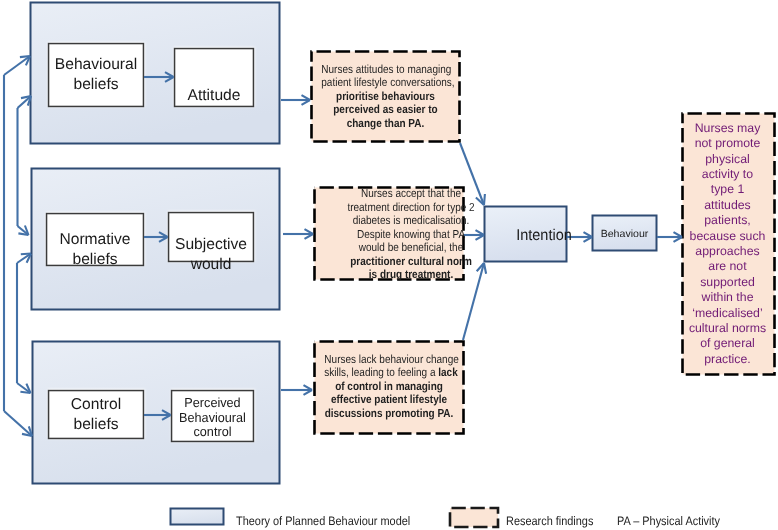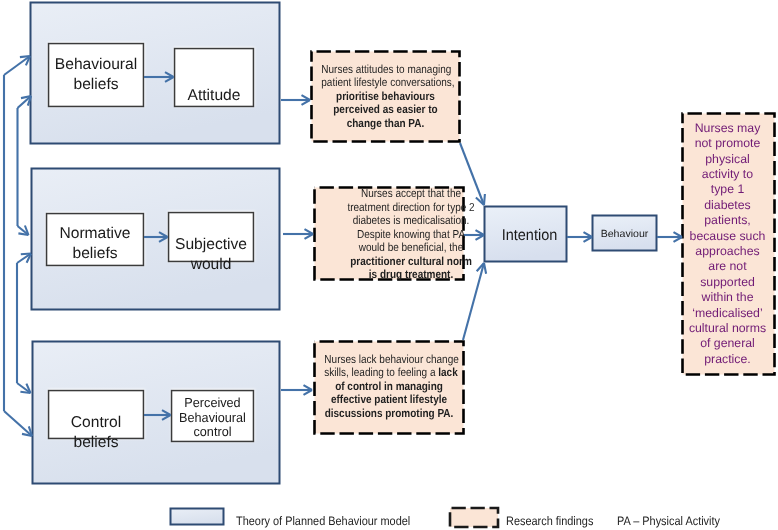--- a/index.html
+++ b/index.html
@@ -150,35 +150,35 @@
   <rect x="450" y="508" width="48" height="19" fill="#fbe5d6" stroke="#1a1a1a" stroke-width="2.6" stroke-dasharray="14.3 4.7" stroke-dashoffset="-1.5"></rect>
 </svg>
 
 <div class="lbl belief" style="left:48px;top:43px;width:96px;height:64px;">
       <span class="sq">Behavioural beliefs</span>
     </div>
 <div class="lbl construct" style="left:174px;top:48px;width:80px;height:59px;">
       <span class="sq">Attitude</span>
     </div>
 
-<div class="lbl belief" style="left:46px;top:215px;width:98px;height:58px;border-radius:11px;">
+<div class="lbl belief" style="left:46px;top:221px;width:98px;height:58px;border-radius:11px;">
       <span class="sq">Normative beliefs</span>
     </div>
 <div class="lbl construct" style="left:168px;top:212px;width:86px;height:50px;">
       <span class="sq">Subjective would</span>
     </div>
 
-<div class="lbl belief" style="left:48px;top:390px;width:96px;height:49px;margin-top:18px;">
+<div class="lbl belief" style="left:48px;top:390px;width:96px;height:49px;">
       <span class="sq">Control beliefs</span>
     </div>
 <div class="lbl pbc" style="left:171px;top:392px;width:83px;height:52px;text-align:center;">
       <span class="sq">Perceived Behavioural control</span>
     </div>
 
-<div class="lbl core" style="left:484px;top:208px;width:91px;height:56px;">
+<div class="lbl core" style="left:484px;top:208px;width:91px;height:56px;text-align:right;">
       <span class="sq">Intention</span>
     </div>
 <div class="lbl core-sm" style="left:592px;top:216px;width:65px;height:36px;">
       <span class="sq">Behaviour</span>
     </div>
 
 <div class="lbl find" style="left:311px;top:51px;width:149px;height:91px;">
       <span class="sq">
         <div class="tline"><span>Nurses attitudes to managing</span></div>
         <div class="tline"><span>patient lifestyle conversations,</span></div>
@@ -210,21 +210,21 @@
       </span>
     </div>
 
 <div class="lbl outc" style="left:681px;top:113px;width:93px;height:262px;">
       <span class="sq">
         <div class="tline"><span>Nurses may</span></div>
         <div class="tline"><span>not promote</span></div>
         <div class="tline"><span>physical</span></div>
         <div class="tline"><span>activity to</span></div>
         <div class="tline"><span>type 1</span></div>
-        <div class="tline"><span>diabetes</span></div>
+        <div class="tline"><span>attitudes</span></div>
         <div class="tline"><span>patients,</span></div>
         <div class="tline"><span>because such</span></div>
         <div class="tline"><span>approaches</span></div>
         <div class="tline"><span>are not</span></div>
         <div class="tline"><span>supported</span></div>
         <div class="tline"><span>within the</span></div>
         <div class="tline"><span>‘medicalised’</span></div>
         <div class="tline"><span>cultural norms</span></div>
         <div class="tline"><span>of general</span></div>
         <div class="tline"><span>practice.</span></div>

